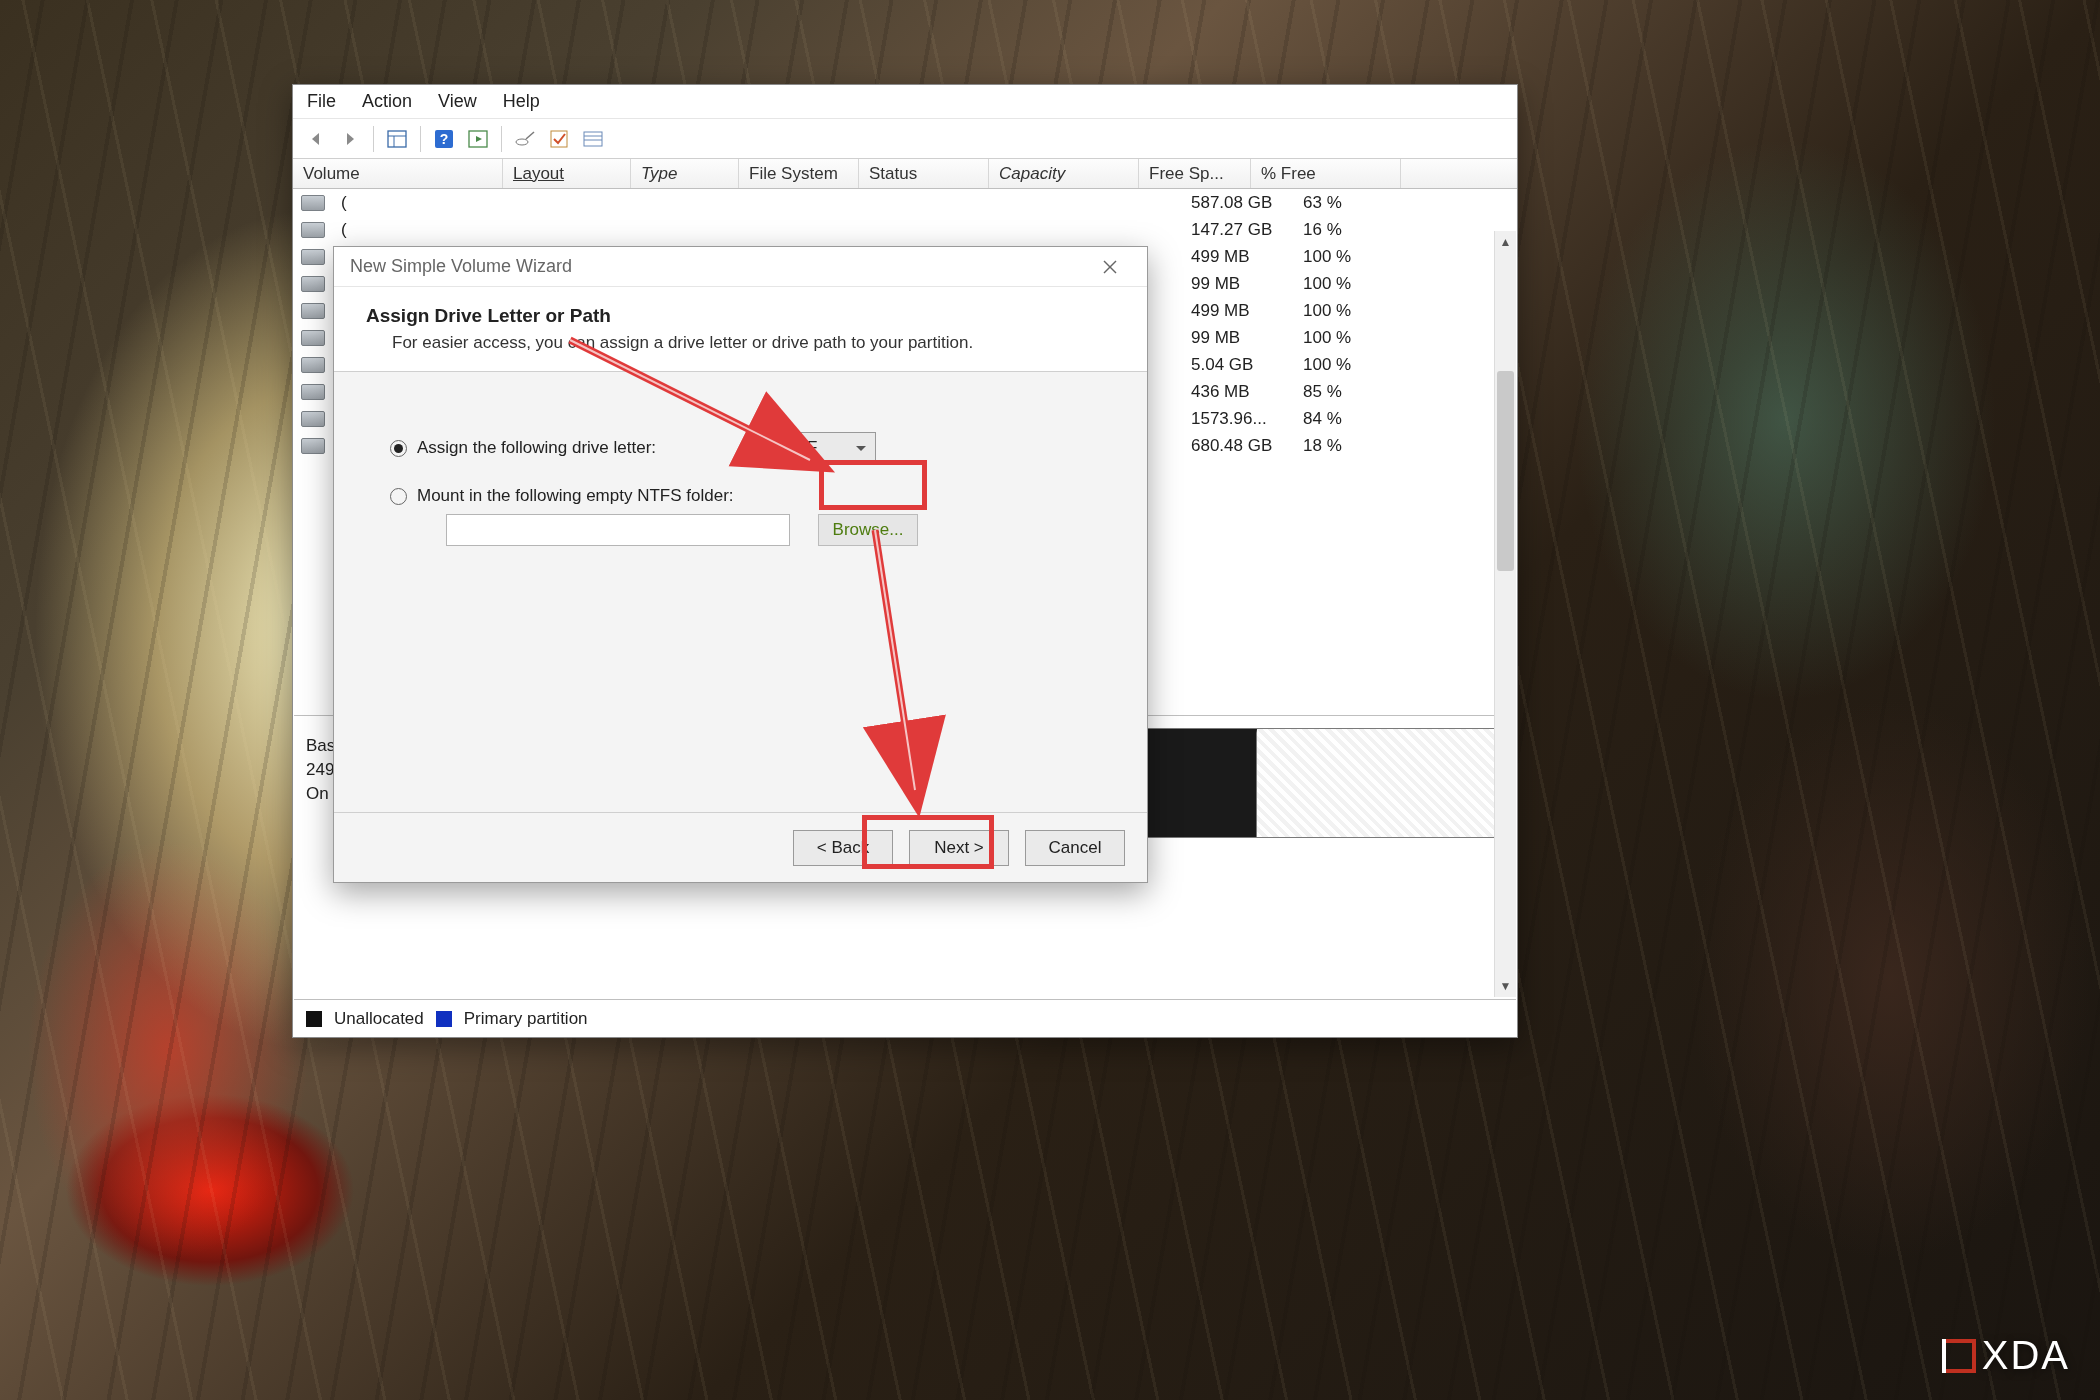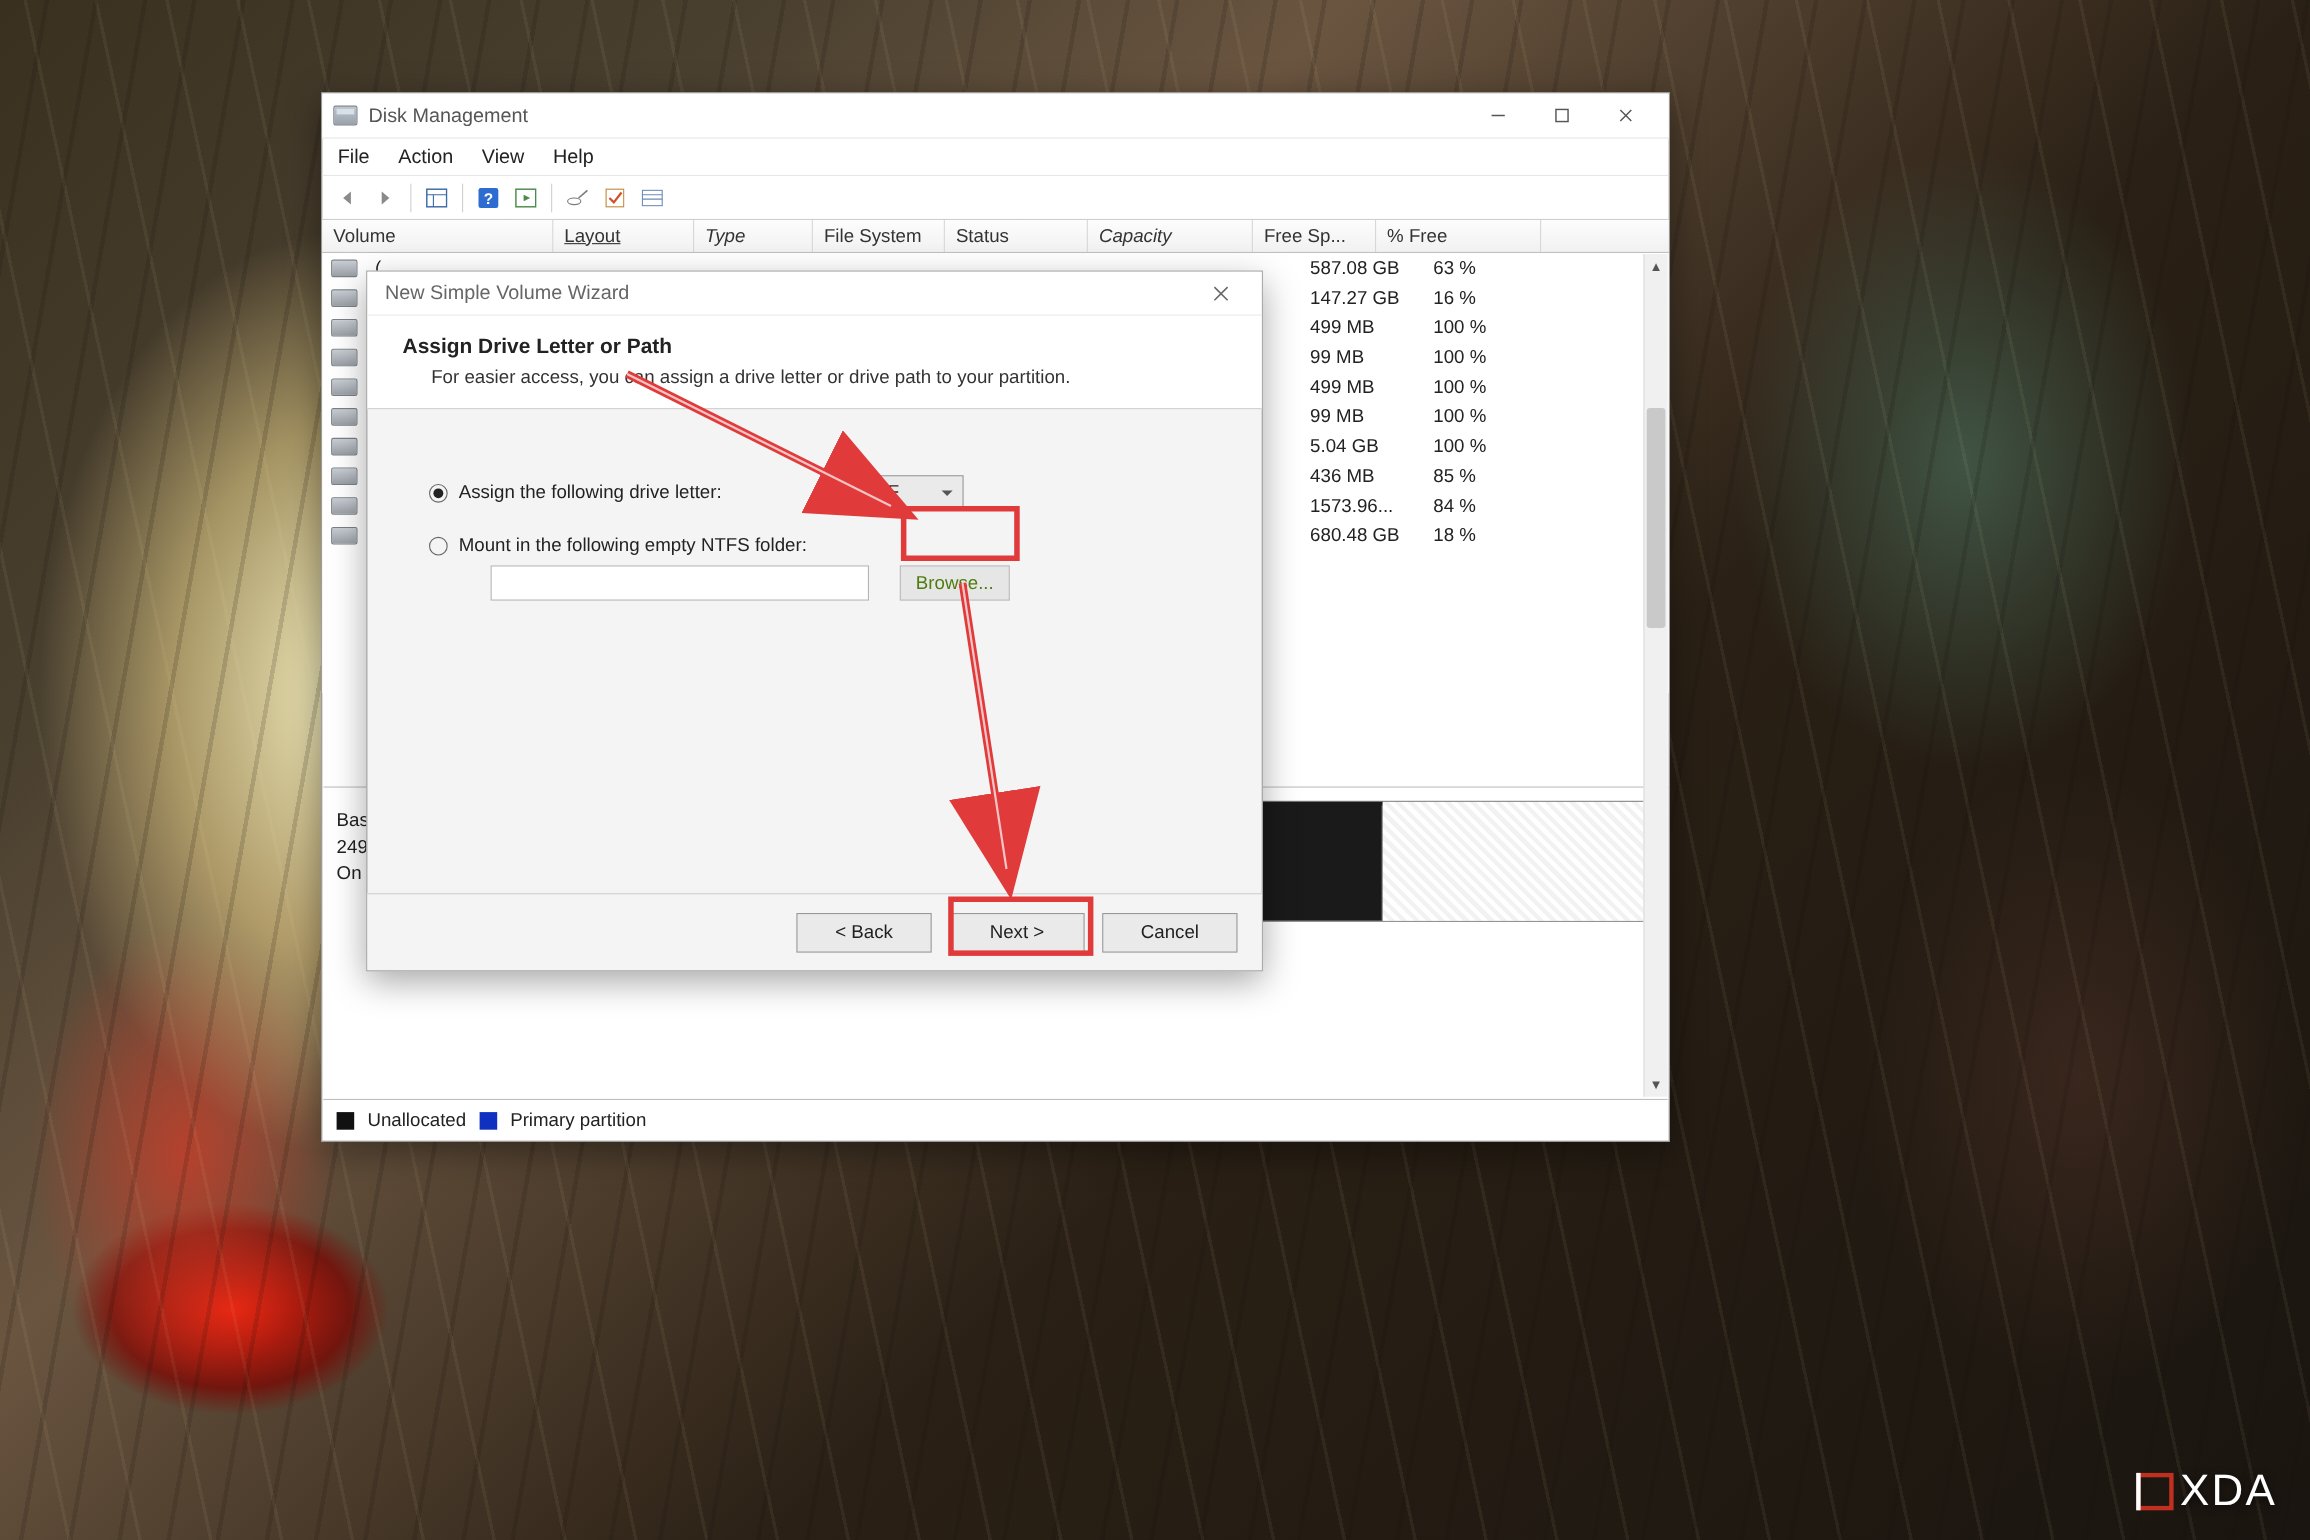--- a/index.html
+++ b/index.html
@@ -87,59 +87,37 @@
 .wz-header p{font-size:17px;color:#333;margin-left:26px;}
 .wz-body{padding:60px 40px 40px 56px;font-size:17px;color:#222;}
 .radio-row{display:flex;align-items:center;margin-bottom:22px;gap:10px;}
 .radio{width:17px;height:17px;border:1.5px solid #666;border-radius:50%;display:inline-flex;align-items:center;justify-content:center;flex-shrink:0;}
 .radio.checked::after{content:'';width:9px;height:9px;border-radius:50%;background:#222;}
 .drive-select{margin-left:130px;width:80px;height:32px;background:#eaeaea;border:1px solid #999;display:flex;align-items:center;padding:0 10px;font-size:17px;position:relative;}
 .drive-select::after{content:'';position:absolute;right:9px;top:13px;border:5px solid transparent;border-top-color:#555;}
 .folder-input{margin-left:28px;width:344px;height:32px;background:#fff;border:1px solid #b5b5b5;}
 .browse-btn{width:100px;height:32px;background:#e6e6e6;border:1px solid #bbb;color:#4d7c0f;font-size:17px;margin-left:18px;}
 .wz-footer{position:absolute;left:0;right:0;bottom:0;height:70px;border-top:1px solid #cfcfcf;display:flex;align-items:center;justify-content:flex-end;gap:16px;padding:0 22px;background:#f4f4f4;}
-.wbtn{width:123px;height:36px;background:#eaeaea;border:1px solid #9a9a9a;font-size:17px;color:#222;}
+.wbtn{width:100px;height:36px;background:#eaeaea;border:1px solid #9a9a9a;font-size:17px;color:#222;}
 
 
 .hl{position:absolute;border:5px solid #e03a3a;pointer-events:none;}
 .arrow{position:absolute;pointer-events:none;}
 .arrow svg{overflow:visible;}
 </style>
 </head>
 <body>
 
 <div class="desktop-bg"></div>
 <div class="watermark">
   <span class="sq"></span>
   <span>XDA</span>
 </div>
 
 <div class="dm-window">
-  <div class="titlebar">
-    <span class="icon"></span>
-    <span>Disk Management</span>
-    <div class="win-controls">
-      <div class="btn">
-          <svg viewBox="0 0 14 14">
-            <line x1="1" y1="7" x2="13" y2="7" stroke="#555" stroke-width="1.3"></line>
-          </svg>
-        </div>
-      <div class="btn">
-          <svg viewBox="0 0 14 14">
-            <rect x="1.5" y="1.5" width="11" height="11" fill="none" stroke="#555" stroke-width="1.3"></rect>
-          </svg>
-        </div>
-      <div class="btn">
-          <svg viewBox="0 0 14 14">
-            <line x1="2" y1="2" x2="12" y2="12" stroke="#555" stroke-width="1.3"></line>
-            <line x1="12" y1="2" x2="2" y2="12" stroke="#555" stroke-width="1.3"></line>
-          </svg>
-        </div>
-    </div>
-  </div>
 
   <div class="menubar">
     <span>File</span>
     <span>Action</span>
     <span>View</span>
     <span>Help</span>
   </div>
 
   <div class="toolbar">
     <div class="tbtn">

